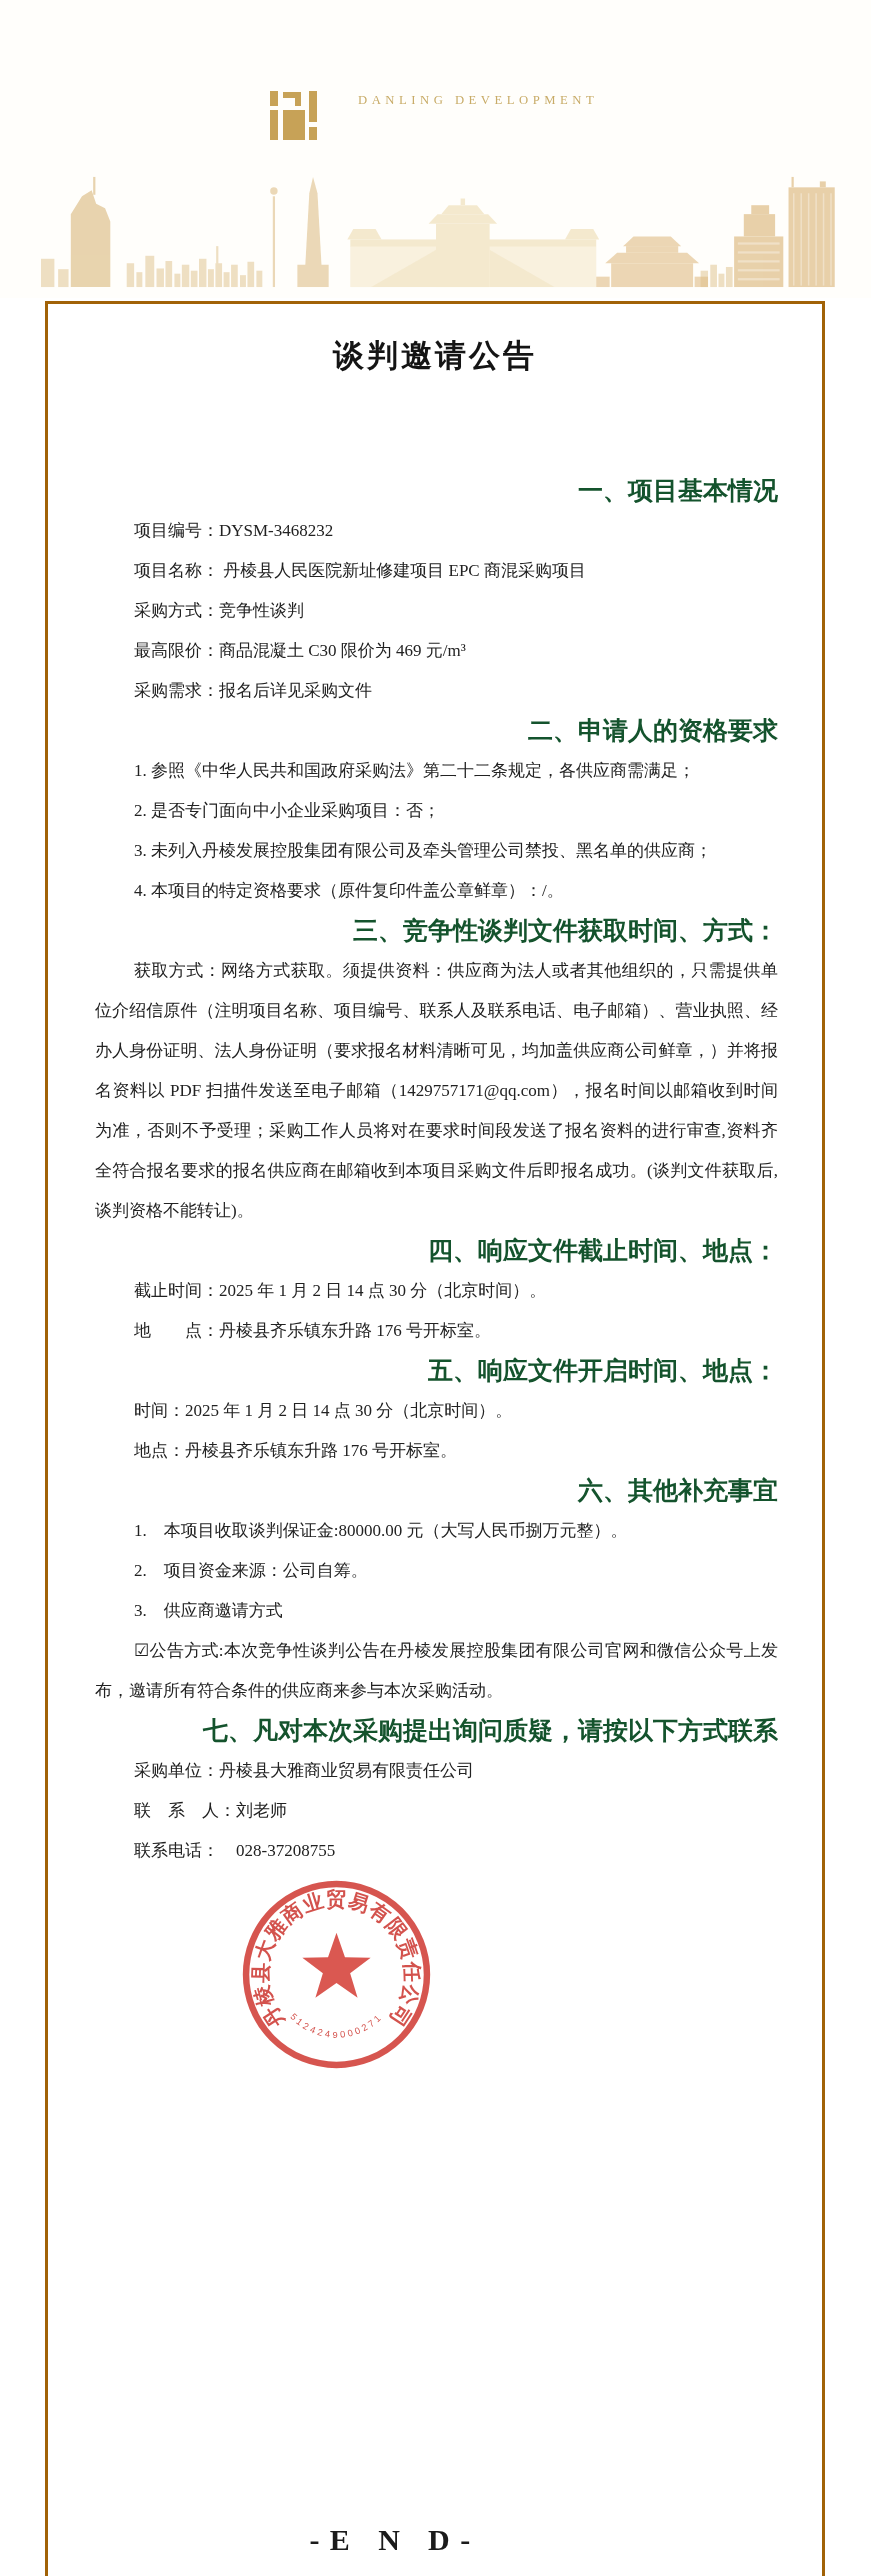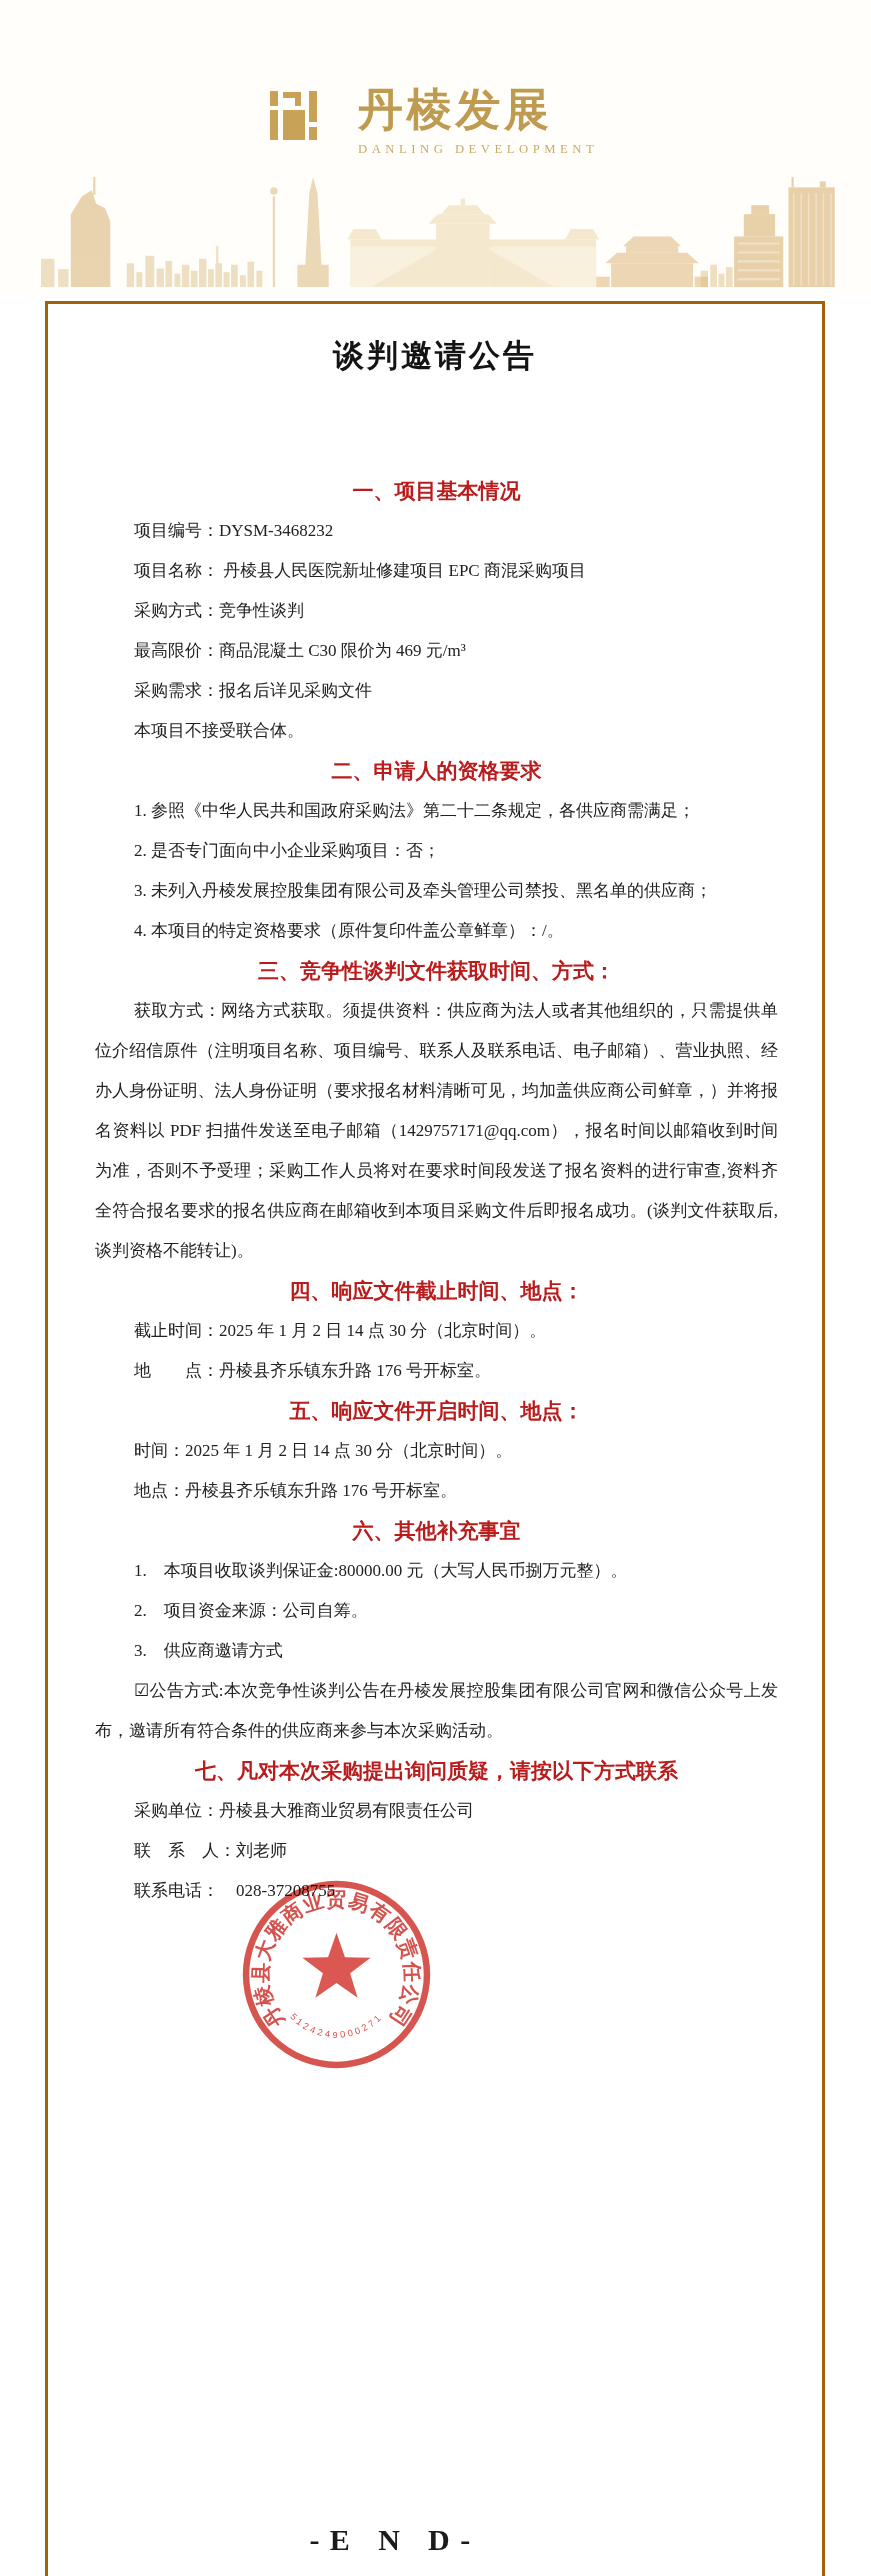--- a/index.html
+++ b/index.html
@@ -41,21 +41,21 @@
   }
   .title {
     margin-top:31px; text-align:center;
     font-size:31px; font-weight:bold; letter-spacing:3px; color:#141414;
   }
   .content {
     position:absolute; left:47px; top:167px; width:683px;
     font-size:17px; line-height:40px; color:#222;
   }
   .content p { margin:0; text-align:justify; }
-  .content p.h { font-weight:bold; font-size:21px; color:#b91c1c; text-align:center; }
+  .content p.h { font-weight:bold; font-size:25px; color:#14532d; text-align:right; }
   .content p.ind { text-indent:39px; }
   .content p.line { text-align:left; text-indent:39px; white-space:nowrap; }
 
   
   .seal {
     position:absolute; left:188px; top:1570px; width:201px; height:201px;
     mix-blend-mode:multiply; opacity:0.9;
   }
 
   
@@ -76,21 +76,20 @@
       <div class="logo-icon">
         <span class="li-a"></span>
           <span class="li-b"></span>
           <span class="li-c"></span>
         <span class="li-d"></span>
           <span class="li-e"></span>
           <span class="li-f"></span>
         <span class="li-g"></span>
       </div>
       <div class="logo-text">
-        <div class="logo-cn">丹棱发展</div>
         <div class="logo-en">DANLING DEVELOPMENT</div>
       </div>
     </div>
     <svg class="skyline" viewBox="0 0 1170 168" preserveAspectRatio="none">
       <g fill="#dfc18b" opacity="0.5">
         <rect x="55" y="122" width="18" height="38"></rect>
           <rect x="78" y="136" width="14" height="24"></rect>
         <rect x="170" y="128" width="10" height="32"></rect>
           <rect x="183" y="140" width="8" height="20"></rect>
         <rect x="195" y="118" width="12" height="42"></rect>
@@ -172,21 +171,20 @@
   <section class="doc">
     <h1 class="title">谈判邀请公告</h1>
 
     <div class="content">
       <p class="h">一、项目基本情况</p>
       <p class="line">项目编号：DYSM-3468232</p>
       <p class="line">项目名称： 丹棱县人民医院新址修建项目 EPC 商混采购项目</p>
       <p class="line">采购方式：竞争性谈判</p>
       <p class="line">最高限价：商品混凝土 C30 限价为 469 元/m³</p>
       <p class="line">采购需求：报名后详见采购文件</p>
-      <p class="line">本项目不接受联合体。</p>
 
       <p class="h">二、申请人的资格要求</p>
       <p class="ind">1. 参照《中华人民共和国政府采购法》第二十二条规定，各供应商需满足；</p>
       <p class="ind">2. 是否专门面向中小企业采购项目：否；</p>
       <p class="ind">3. 未列入丹棱发展控股集团有限公司及牵头管理公司禁投、黑名单的供应商；</p>
       <p class="ind">4. 本项目的特定资格要求（原件复印件盖公章鲜章）：/。</p>
 
       <p class="h">三、竞争性谈判文件获取时间、方式：</p>
       <p class="ind">获取方式：网络方式获取。须提供资料：供应商为法人或者其他组织的，只需提供单位介绍信原件（注明项目名称、项目编号、联系人及联系电话、电子邮箱）、营业执照、经办人身份证明、法人身份证明（要求报名材料清晰可见，均加盖供应商公司鲜章，）并将报名资料以 PDF 扫描件发送至电子邮箱（1429757171@qq.com），报名时间以邮箱收到时间为准，否则不予受理；采购工作人员将对在要求时间段发送了报名资料的进行审查,资料齐全符合报名要求的报名供应商在邮箱收到本项目采购文件后即报名成功。(谈判文件获取后,谈判资格不能转让)。</p>
 

